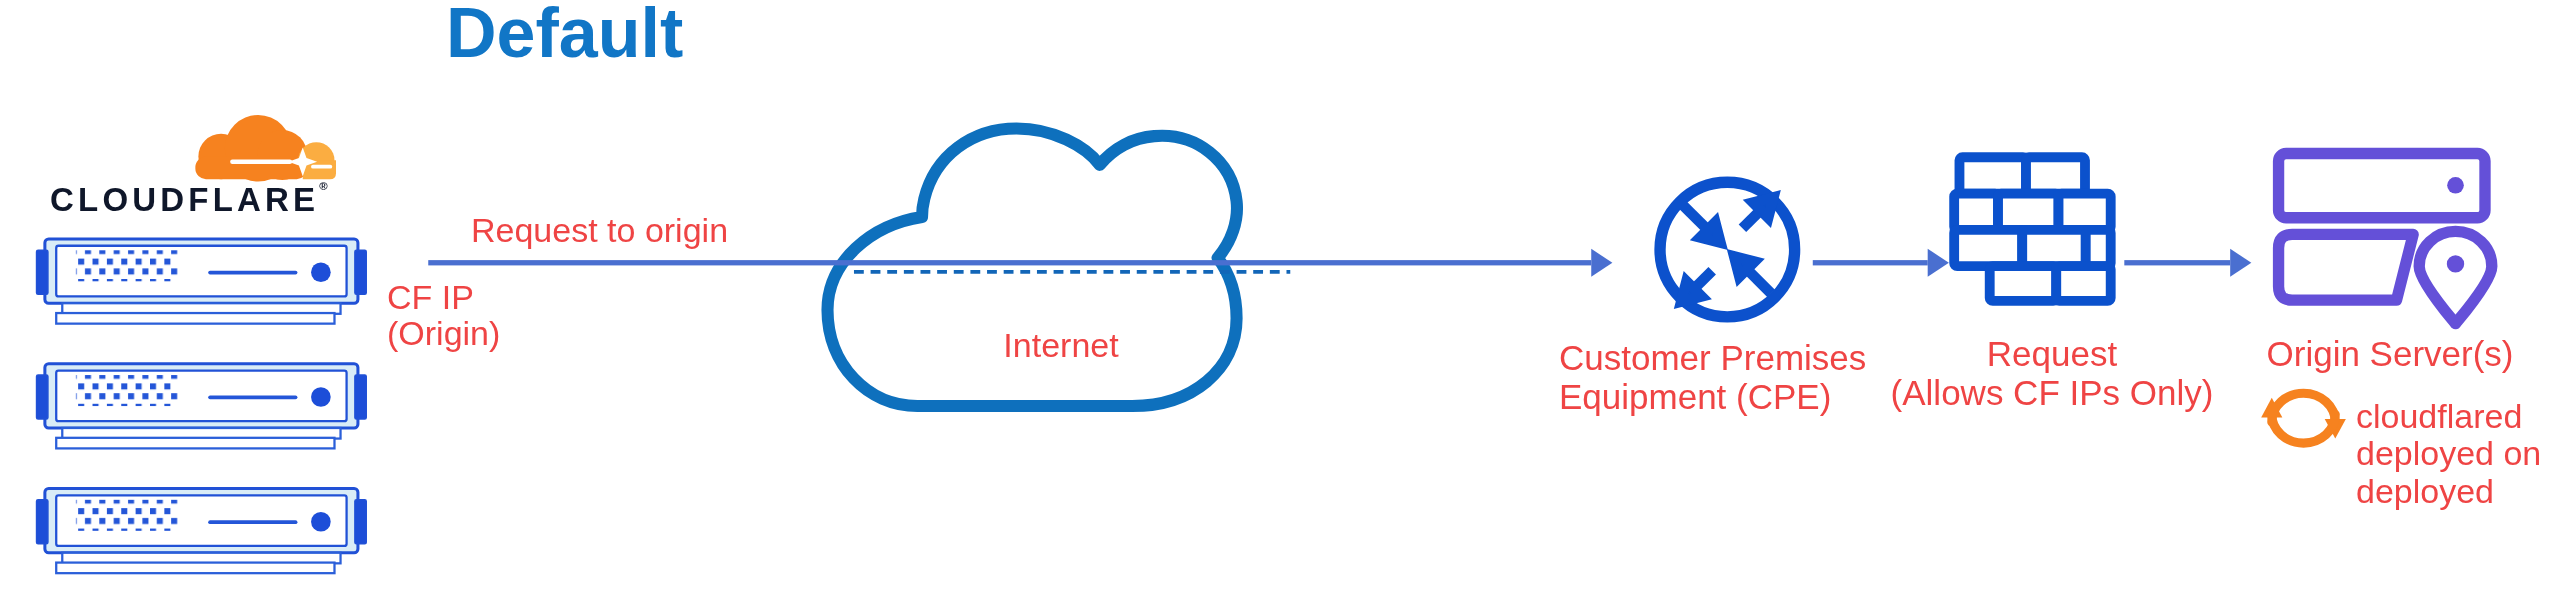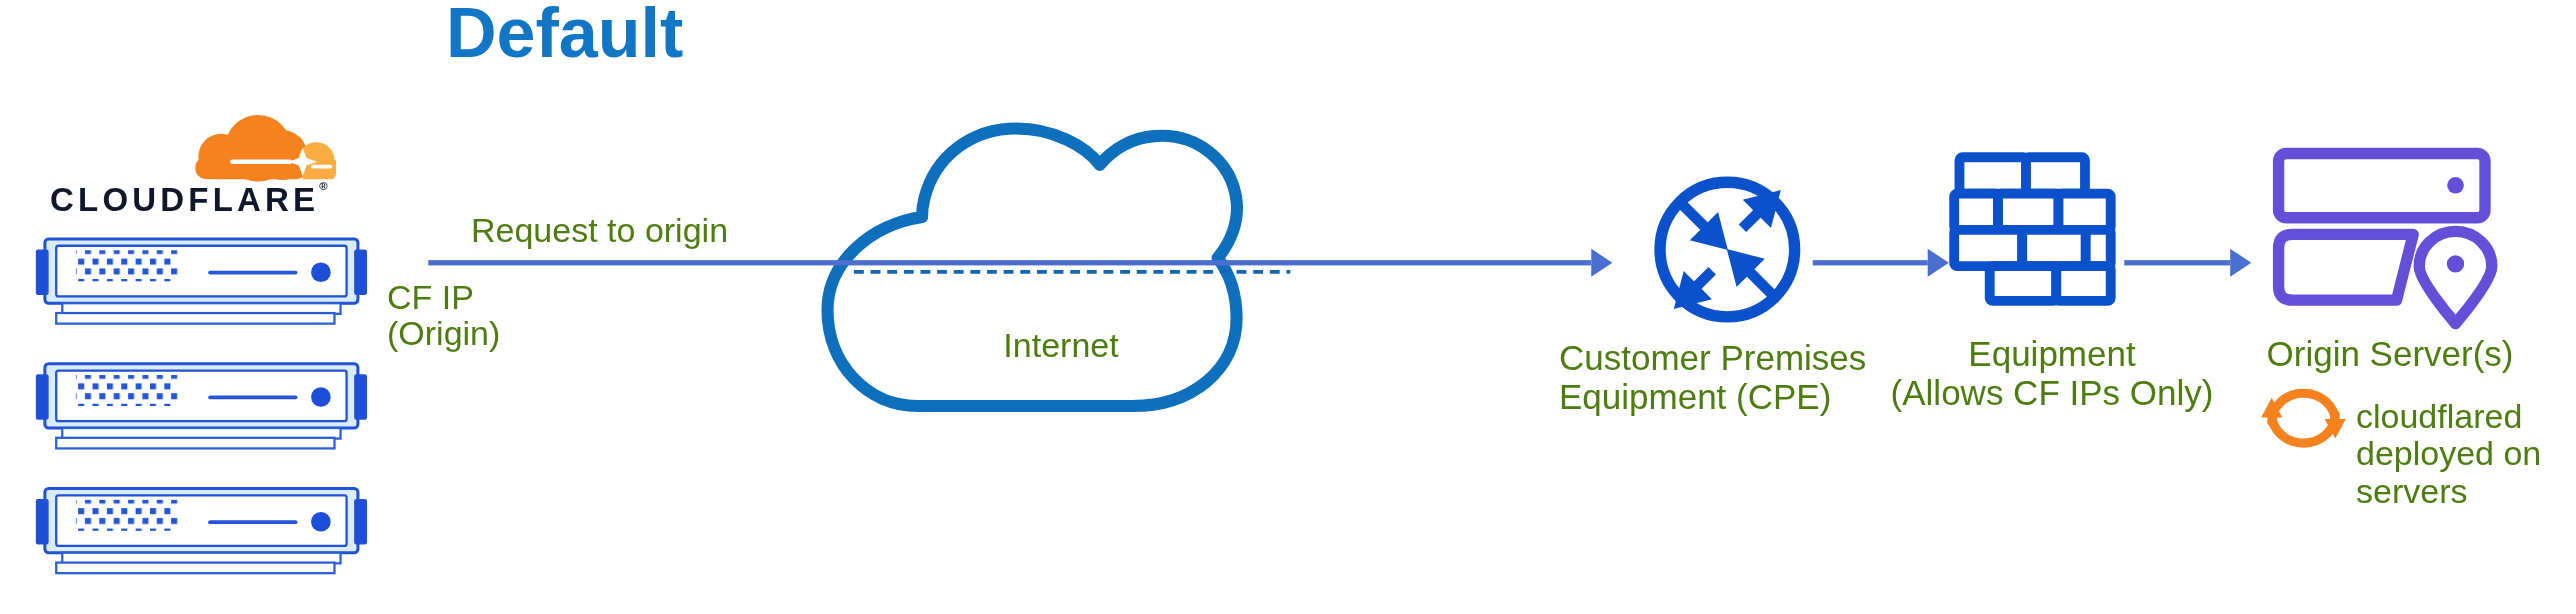--- a/index.html
+++ b/index.html
@@ -1,19 +1,19 @@
 <!DOCTYPE html>
 <html style="font-size:12px"><head>
 <meta charset="utf-8">
 <style>
   html,body{margin:0;padding:0;background:#ffffff;}
   body{width:2576px;height:614px;position:relative;overflow:hidden;
        font-family:"Liberation Sans",sans-serif;}
   .abs{position:absolute;line-height:1.12;white-space:nowrap;}
-  .blue{color:#4d7c0f;}
+  .blue{color:#ef4444;}
   .title{font-size:70px;font-weight:600;color:#1176c6;}
   .lbl{font-size:35px;font-weight:400;}
   .lbl-sm{font-size:34px;font-weight:400;}
   .ctr{transform:translateX(-50%);}
   .wordmark{font-size:33px;font-weight:700;letter-spacing:4.2px;color:#0f172a;}
   .reg{font-size:11.4px;vertical-align:21px;letter-spacing:0;}
   svg{position:absolute;left:0;top:0;}
 </style>
 </head>
 <body>
@@ -141,21 +141,21 @@
 <div class="abs lbl-sm blue" style="left:471px;top:211px;">Request to origin</div>
 
 <div class="abs lbl-sm blue" style="left:387px;top:278px;text-align:right;">CF IP</div>
 <div class="abs lbl-sm blue" style="left:387px;top:314px;">(Origin)</div>
 
 <div class="abs lbl-sm blue ctr" style="left:1061px;top:302px;margin-top:24px;">Internet</div>
 
 <div class="abs lbl blue" style="left:1559px;top:338px;">Customer Premises</div>
 <div class="abs lbl blue" style="left:1559px;top:377px;">Equipment (CPE)</div>
 
-<div class="abs lbl blue ctr" style="left:2052px;top:334px;">Equipment</div>
+<div class="abs lbl blue ctr" style="left:2052px;top:334px;">Request</div>
 <div class="abs lbl blue ctr" style="left:2052px;top:373px;">(Allows CF IPs Only)</div>
 
 <div class="abs lbl blue ctr" style="left:2390px;top:334px;">Origin Server(s)</div>
 
 <div class="abs lbl-sm blue" style="left:2356px;top:397px;">cloudflared</div>
 <div class="abs lbl-sm blue" style="left:2356px;top:434px;">deployed on</div>
-<div class="abs lbl-sm blue" style="left:2356px;top:472px;">servers</div>
+<div class="abs lbl-sm blue" style="left:2356px;top:472px;">deployed</div>
 
 
 </body></html>

